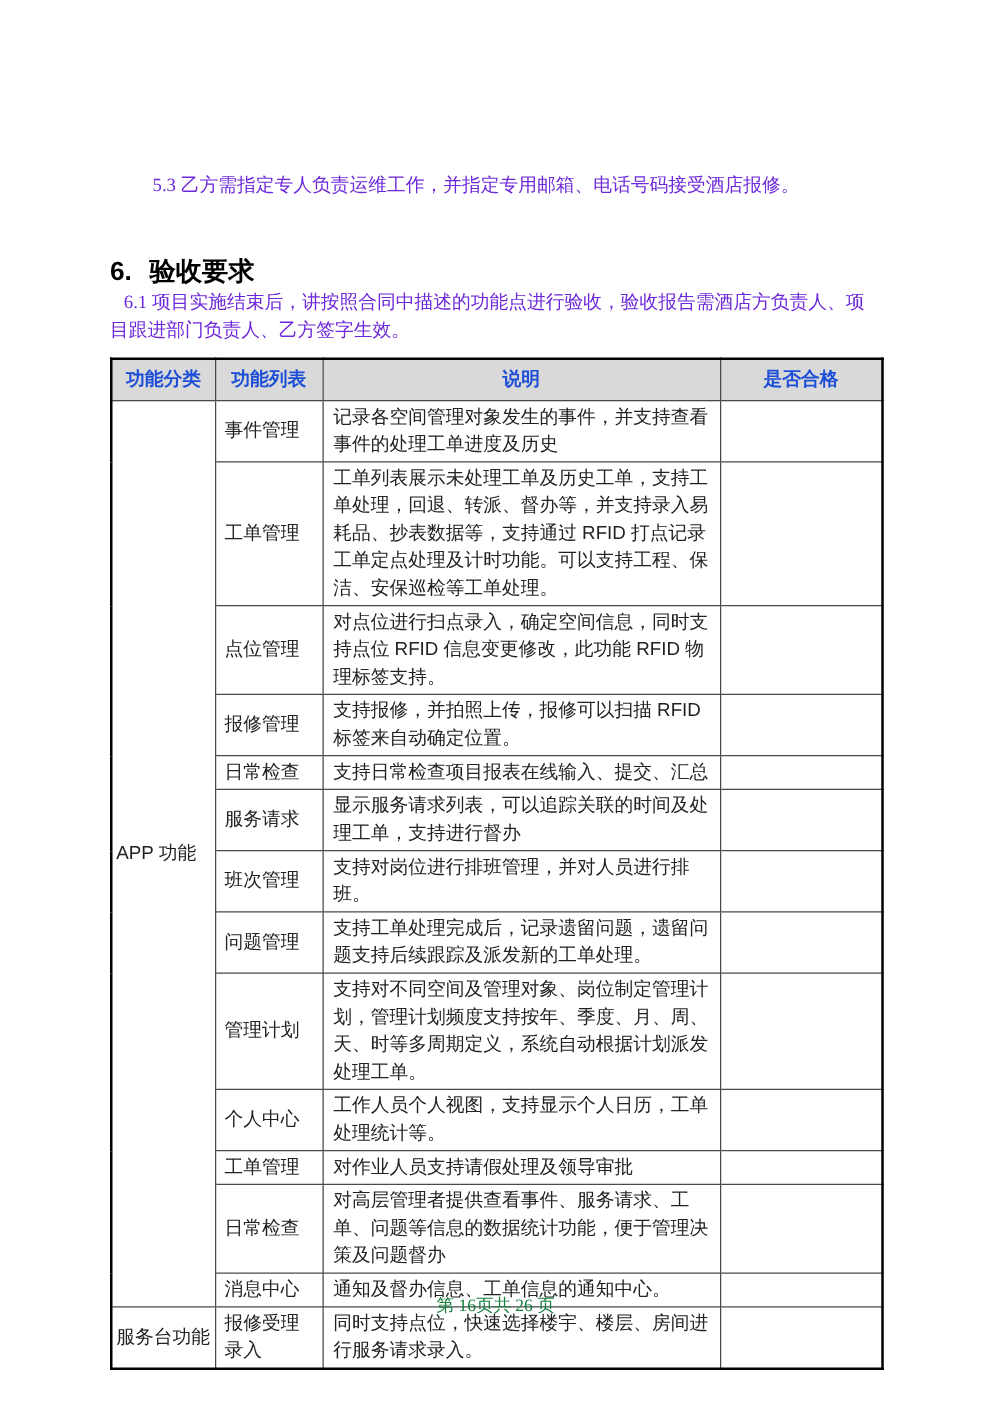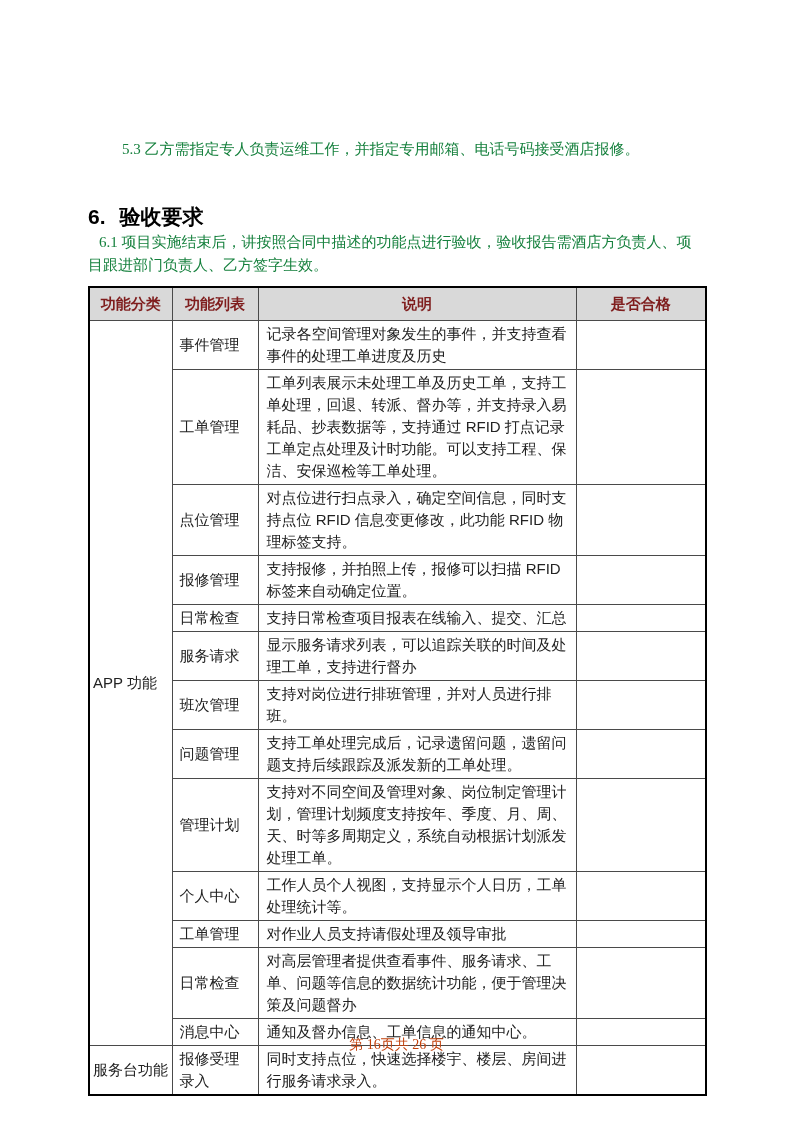--- a/index.html
+++ b/index.html
@@ -12,21 +12,21 @@
     box-sizing: border-box;
     padding: 0 88px;
     overflow: hidden;
     color: #000;
   }
   .para {
     font-family: "Liberation Serif", "DejaVu Serif", serif;
     font-size: 15px;
     line-height: 23px;
     margin: 0;
-    color: #15803d;
+    color: #6d28d9;
   }
   .para-53 { padding-top: 138px; text-indent: 34px; }
   .section-heading {
     display: flex;
     align-items: baseline;
     gap: 14px;
     margin-top: 42px;
     font-family: "Liberation Sans", "DejaVu Sans", sans-serif;
     font-weight: bold;
     font-size: 21px;
@@ -48,21 +48,21 @@
     vertical-align: middle;
     box-sizing: border-box;
     word-break: break-all;
   }
   table.spec-table { border: 2px solid #000; }
   table.spec-table th {
     background: #d9d9d9;
     font-weight: bold;
     text-align: center;
     padding: 5px 2px;
-    color: #7f1d1d;
+    color: #1d4ed8;
   }
   td.cat-cell {
     text-align: left;
     padding: 2px 3px;
   }
   td.feat-cell {
     text-align: left;
     padding: 2px 7px;
   }
   td.desc-cell {
@@ -71,21 +71,21 @@
   }
   td.qual-cell { padding: 2px 4px; }
   .footer {
     position: absolute;
     left: 0;
     right: 0;
     top: 1036px;
     text-align: center;
     font-family: "Liberation Serif", "DejaVu Serif", serif;
     font-size: 14px;
-    color: #c2410c;
+    color: #15803d;
   }
 </style>
 </head>
 <body>
 
 <div class="page">
 
   <p class="para para-53">5.3 乙方需指定专人负责运维工作，并指定专用邮箱、电话号码接受酒店报修。</p>
 
   <div class="section-heading">

